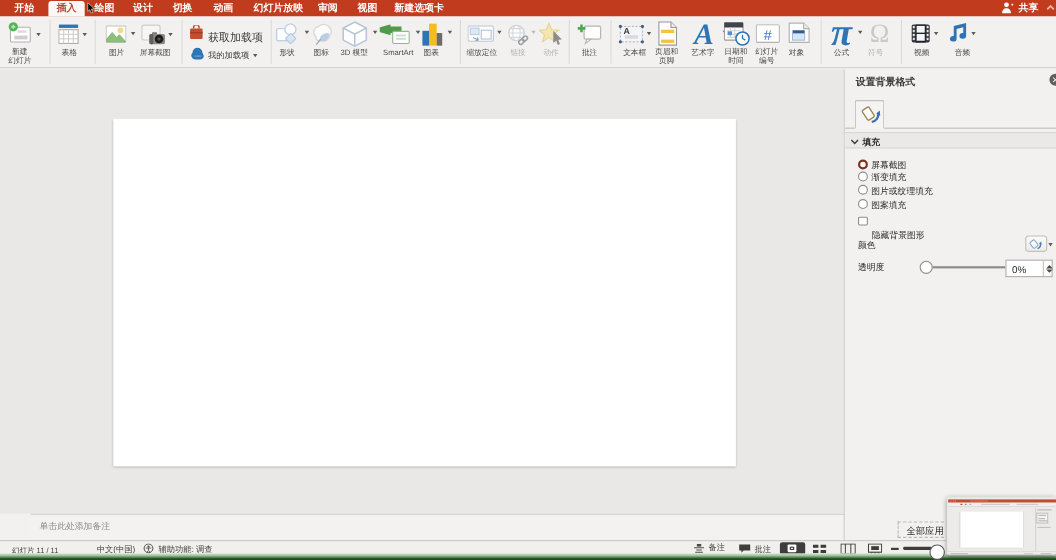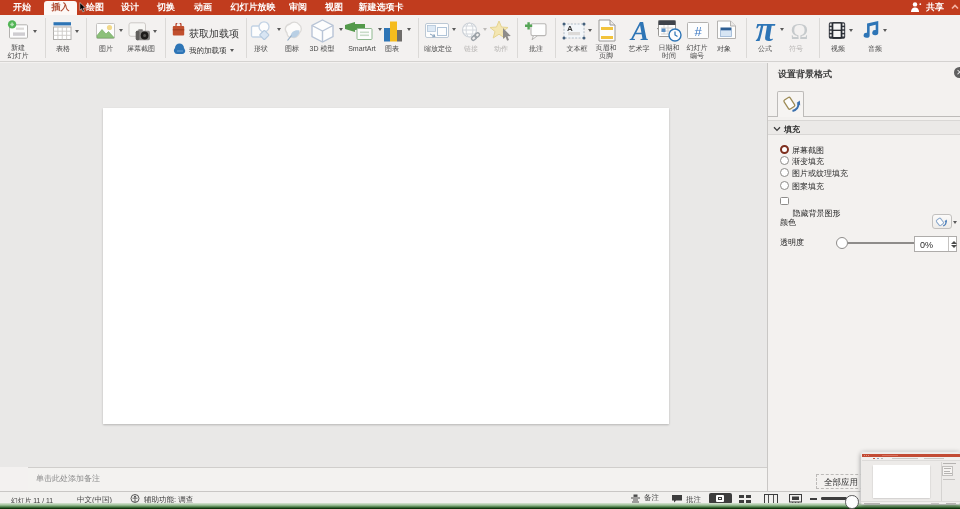--- a/index.html
+++ b/index.html
@@ -345,21 +345,21 @@
     <div class="abs" style="left:35.5px;top:3.5px;width:0;height:0;border-left:3px solid transparent;border-right:3px solid transparent;border-bottom:3.5px solid #4a4a4a;"></div>
     <div class="abs" style="left:35.5px;top:8px;width:0;height:0;border-left:3px solid transparent;border-right:3px solid transparent;border-top:3.5px solid #4a4a4a;"></div>
   </div>
 
   <div class="abs" style="left:48px;top:411px;width:52px;height:15px;border:1px dashed #bcbab8;"></div>
   <span class="abs" style="left:56px;top:414px;font-size:8.5px;color:#2a2a2a;">全部应用</span>
 </div>
 
 <div id="statusbar">
   <span class="abs" style="left:11px;top:3.5px;font-size:6.8px;">幻灯片 11 / 11</span>
-  <span class="abs" style="left:77px;top:3px;">中文(中国)</span>
+  <span class="abs" style="left:88px;top:3px;">中文(中国)</span>
   <svg class="abs" style="left:130px;top:2px;" width="10" height="9" viewBox="0 0 10 9">
     <circle cx="5" cy="4.5" r="4" fill="none" stroke="#4a4a4a" stroke-width="0.9"></circle>
     <circle cx="5" cy="2.8" r="1" fill="#4a4a4a"></circle>
     <path d="M2.5 4.2 H7.5 M5 4.2 V6.5 M5 6.5 L3.6 8 M5 6.5 L6.4 8" stroke="#4a4a4a" stroke-width="0.8" fill="none"></path>
   </svg>
   <span class="abs" style="left:144px;top:3px;">辅助功能: 调查</span>
 
   <svg class="abs" style="left:630px;top:2px;" width="11" height="9" viewBox="0 0 11 9">
     <path d="M2 8 H9 M3 6 H8 M1 4 H10" stroke="#4a4a4a" stroke-width="1"></path>
     <rect x="3.5" y="0.5" width="4" height="2.4" fill="#4a4a4a"></rect>

